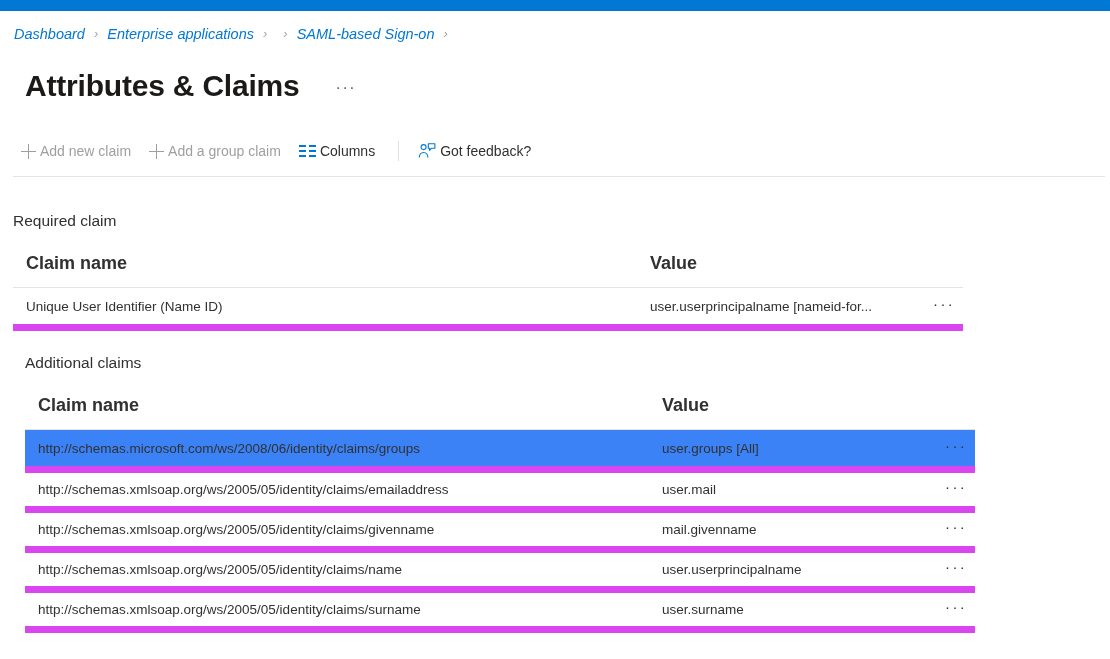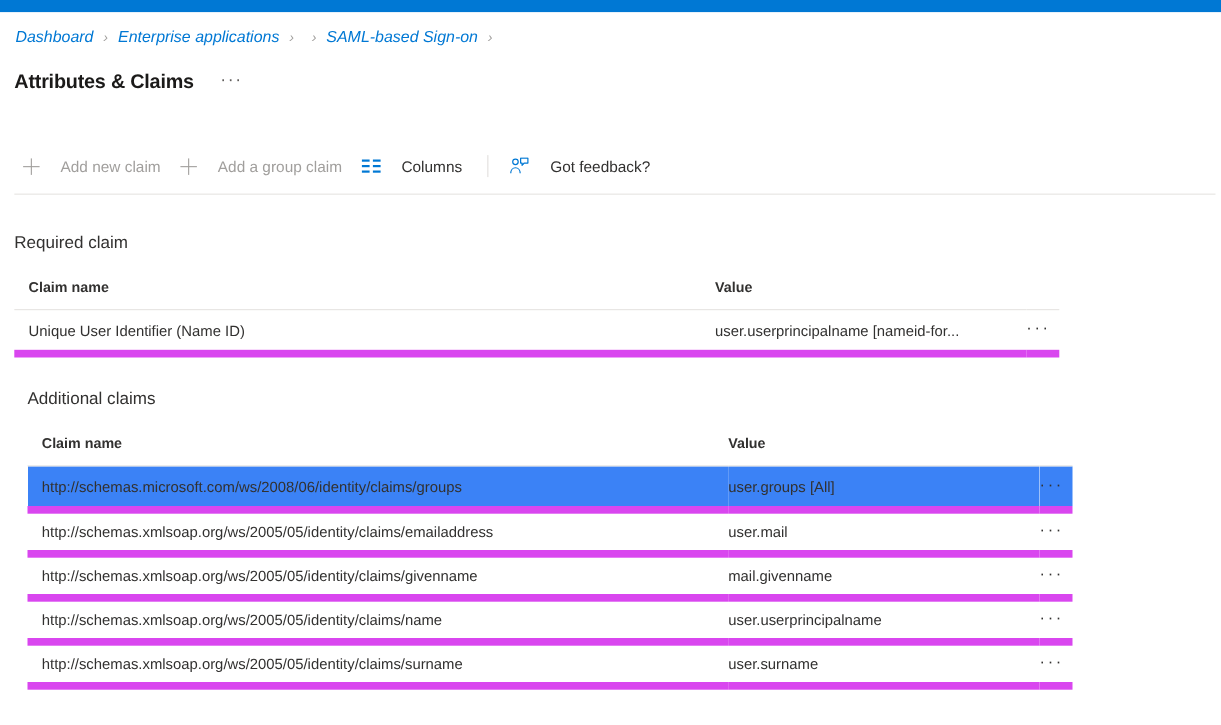--- a/index.html
+++ b/index.html
@@ -46,26 +46,26 @@
   }
 
   
   .title-row {
     position: absolute;
     top: 58px; left: 13px;
     display: flex;
     align-items: baseline;
   }
   .page-title {
-    font-size: 18px;
+    font-size: 30px;
     font-weight: 600;
     color: #1b1a19;
     letter-spacing: -0.2px;
     line-height: 32px;
-    margin: 0;
+    margin: 12px;
   }
   .title-ellipsis {
     margin-left: 24px;
     color: #605e5c;
     font-size: 16px;
     letter-spacing: 1.5px;
     line-height: 14px;
     cursor: pointer;
     position: relative;
     top: -3px;
@@ -91,21 +91,21 @@
     user-select: none;
     background: transparent;
     border: none;
     font-family: inherit;
     white-space: nowrap;
   }
   .cmd-item.disabled {
     color: #a19f9d;
     cursor: default;
   }
-  .cmd-label { margin-left: 19px; }
+  .cmd-label { margin-left: 4px; }
   .cmd-sep {
     width: 1px;
     height: 20px;
     background: #e1dfdd;
     margin: 0 11px 0 13px;
   }
 
   
   .icon-plus {
     position: relative;
@@ -174,21 +174,21 @@
     border-collapse: collapse;
     table-layout: fixed;
     font-size: 13.5px;
   }
   .claims-table col.col-name  { width: 637px; }
   .claims-table col.col-value { width: 283px; }
   .claims-table col.col-menu  { width: 30px; }
 
   .claims-table thead th {
     text-align: left;
-    font-size: 13px;
+    font-size: 18px;
     font-weight: 600;
     color: #323130;
     padding: 0 0 13px 0;
     border-bottom: 1px solid #e6e4e2;
     vertical-align: bottom;
   }
   .claims-table thead th.th-name  { padding-left: 13px; }
   .claims-table thead th.th-value { padding-left: 0; }
 
   .claims-table tbody tr {

